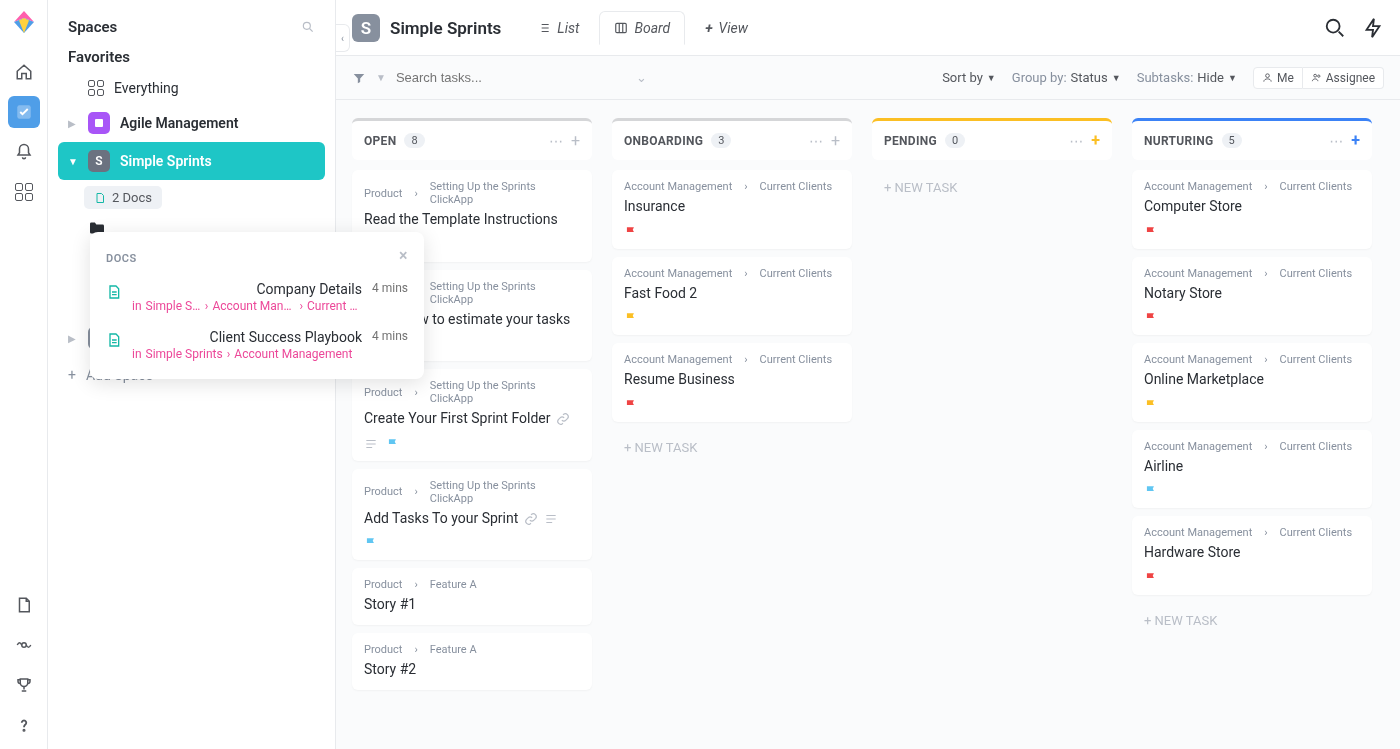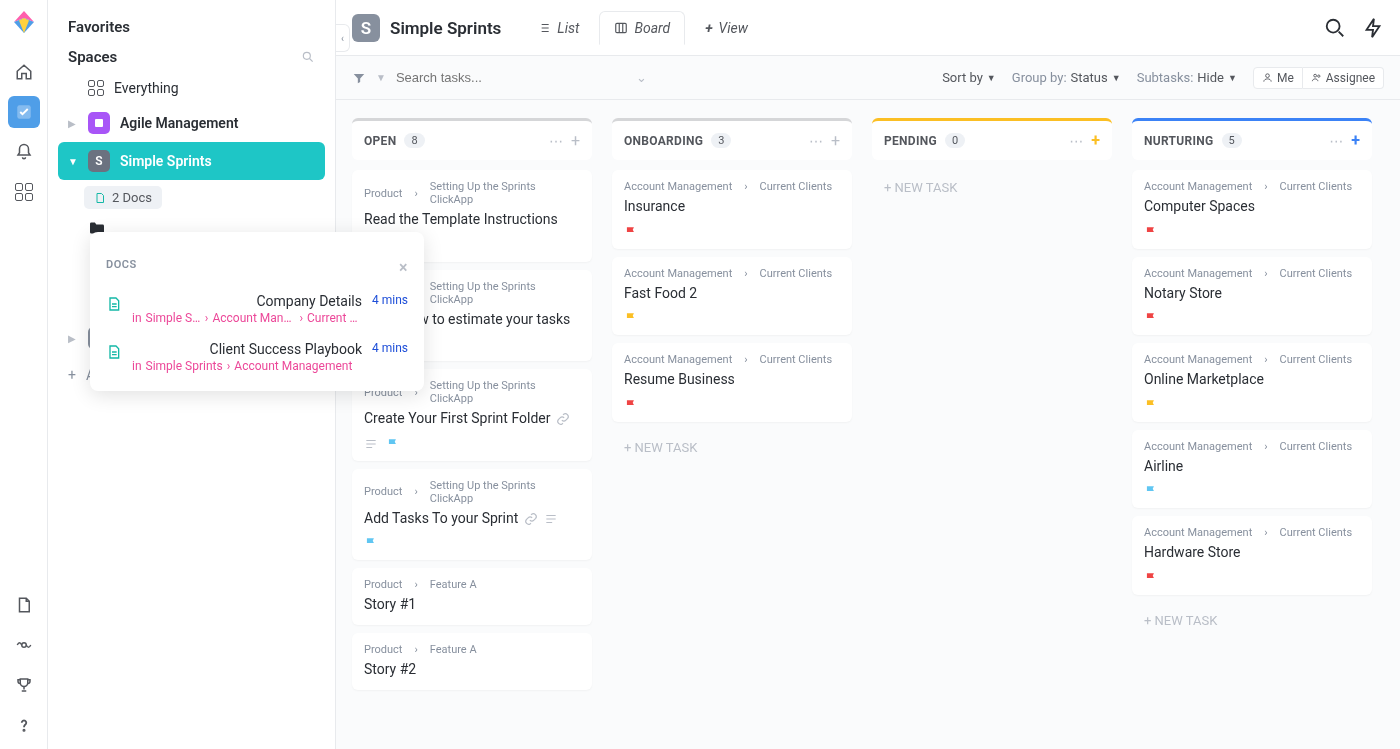--- a/index.html
+++ b/index.html
@@ -24,29 +24,29 @@
 .sidebar-item.active { background: #1ec6c6; color: #fff; border-radius: 6px; margin: 0 10px; padding: 8px 10px; }
 .docs-badge { margin: 6px 10px 6px 36px; display: inline-flex; align-items: center; gap: 6px; background: #eef1f5; border-radius: 5px; padding: 4px 10px; font-size: 13px; color: #54575d; }
 .folder-row { padding: 6px 20px 6px 40px; display: flex; align-items: center; gap: 10px; color: #2a2e34; }
 .folder-icon { width: 18px; height: 14px; }
 .add-space { padding: 10px 20px; display: flex; align-items: center; gap: 10px; color: #87909e; font-size: 14px; }
 .grid4 { width: 18px; height: 18px; display: grid; grid-template-columns: 1fr 1fr; grid-template-rows: 1fr 1fr; gap: 2px; }
 .grid4 span { border: 1.5px solid #54575d; border-radius: 2px; }
 
 
 .docs-popover { position: absolute; left: 90px; top: 232px; width: 334px; background: #fff; border-radius: 8px; box-shadow: 0 4px 20px rgba(0,0,0,0.12); z-index: 50; padding: 10px 0; }
-.docs-popover .hdr { display: flex; justify-content: space-between; align-items: flex-start; padding: 4px 16px 8px; font-size: 11px; letter-spacing: 0.5px; color: #87909e; font-weight: 600; margin-top: 12px; }
+.docs-popover .hdr { display: flex; justify-content: space-between; align-items: flex-end; padding: 4px 16px 8px; font-size: 11px; letter-spacing: 0.5px; color: #87909e; font-weight: 600; }
 .docs-popover .hdr .x { color: #b9bec7; cursor: pointer; font-size: 16px; }
 .doc-row { padding: 8px 16px; display: flex; align-items: flex-start; gap: 10px; cursor: pointer; }
 .doc-ico { width: 16px; height: 18px; flex-shrink: 0; margin-top: 2px; }
 .doc-body { flex: 1; min-width: 0; text-align: right; }
 .doc-title { font-size: 14px; color: #2a2e34; margin-bottom: 2px; }
 .doc-crumb { font-size: 12px; color: #ec4899; display: flex; align-items: center; gap: 4px; white-space: nowrap; overflow: hidden; }
 .doc-crumb .seg { overflow: hidden; text-overflow: ellipsis; }
-.doc-time { font-size: 12px; color: #1d4ed8; flex-shrink: 0; }
+.doc-time { font-size: 12px; color: #737373; flex-shrink: 0; }
 
 
 .main { position: absolute; left: 336px; top: 0; right: 0; height: 100%; display: flex; flex-direction: column; background: #fafbfc; }
 .main-header { height: 56px; display: flex; align-items: center; padding: 0 16px; gap: 6px; background: #fff; border-bottom: 1px solid #e8eaed; }
 .main-title { display: flex; align-items: center; gap: 10px; font-size: 17px; font-weight: 600; color: #2a2e34; margin-right: 16px; }
 .main-title .sq { width: 28px; height: 28px; }
 .view-tab { display: flex; align-items: center; gap: 6px; padding: 8px 14px; color: #54575d; font-size: 14px; cursor: pointer; border-radius: 6px 6px 0 0; font-style: italic; }
 .view-tab.active { border: 1px solid #e8eaed; border-bottom: 1px solid #fff; background: #fff; margin-bottom: -1px; }
 .hdr-spacer { flex: 1; }
 .hdr-icon { width: 22px; height: 22px; color: #2a2e34; cursor: pointer; margin-left: 10px; }
@@ -146,28 +146,28 @@
     </div>
   <div class="rail-icon">
       <svg width="18" height="18" viewBox="0 0 24 24" fill="none" stroke="currentColor" stroke-width="2.5">
         <path d="M9 9a3 3 0 1 1 4.5 2.6C12.5 12.5 12 13 12 15"></path>
         <circle cx="12" cy="19" r="0.8" fill="currentColor"></circle>
       </svg>
     </div>
 </div>
 
 <div class="sidebar">
-  <div class="sidebar-section">Favorites</div>
   <div class="sidebar-section spaces">
     <span>Spaces</span>
     <svg width="14" height="14" viewBox="0 0 24 24" fill="none" stroke="#b9bec7" stroke-width="2">
         <circle cx="10" cy="10" r="6"></circle>
         <path d="M20 20l-5-5"></path>
       </svg>
   </div>
+  <div class="sidebar-section">Favorites</div>
   <div class="sidebar-item">
     <span class="caret"></span>
     <div class="grid4" style="width:16px;height:16px">
         <span></span>
         <span></span>
         <span></span>
         <span></span>
       </div>
     <span>Everything</span>
   </div>
@@ -502,21 +502,21 @@
       <span class="sp"></span>
       <span class="dots">⋯</span>
       <span class="plus blue">+</span>
     </div>
   <div class="card">
       <div class="card-crumb">
             <span>Account Management</span>
             <span>›</span>
             <span>Current Clients</span>
           </div>
-      <div class="card-title">Computer Spaces</div>
+      <div class="card-title">Computer Store</div>
       <div class="card-meta">
             <svg class="flag red" viewBox="0 0 24 24" fill="currentColor">
               <path d="M5 3v18M5 4h12l-2 4 2 4H5"></path>
             </svg>
           </div>
     </div>
         <div class="card">
       <div class="card-crumb">
             <span>Account Management</span>
             <span>›</span>

